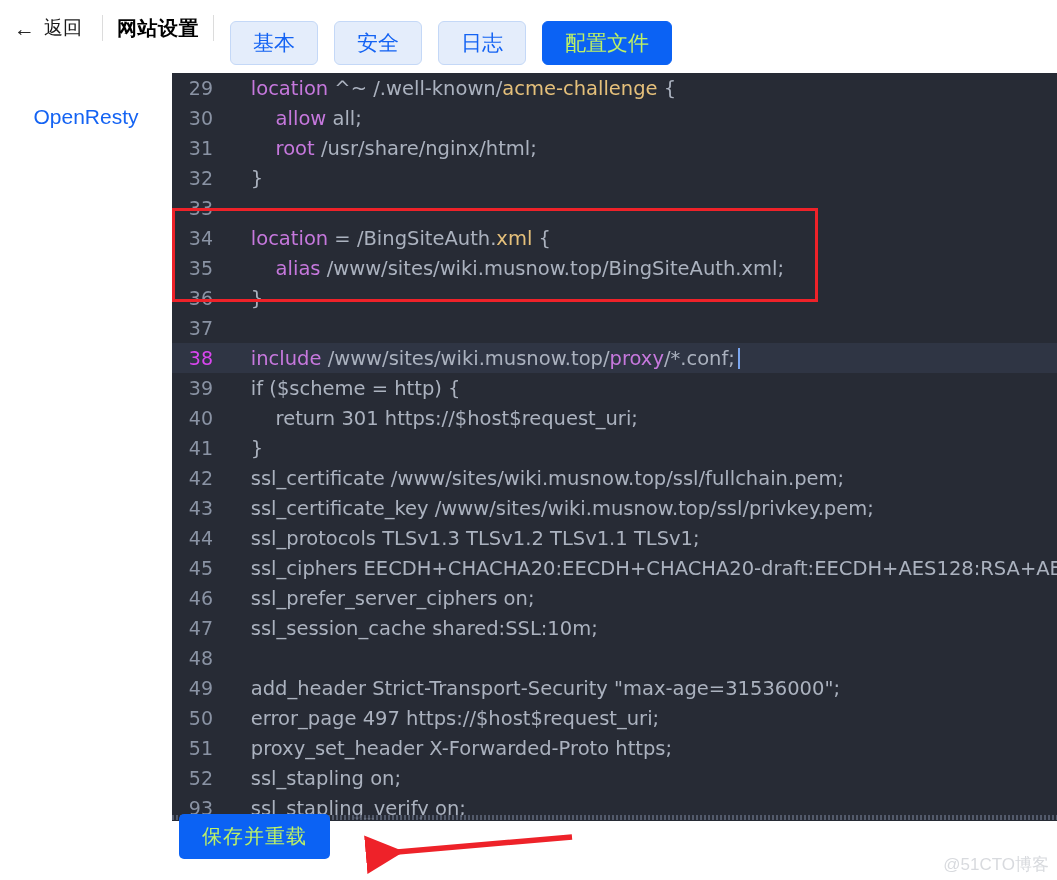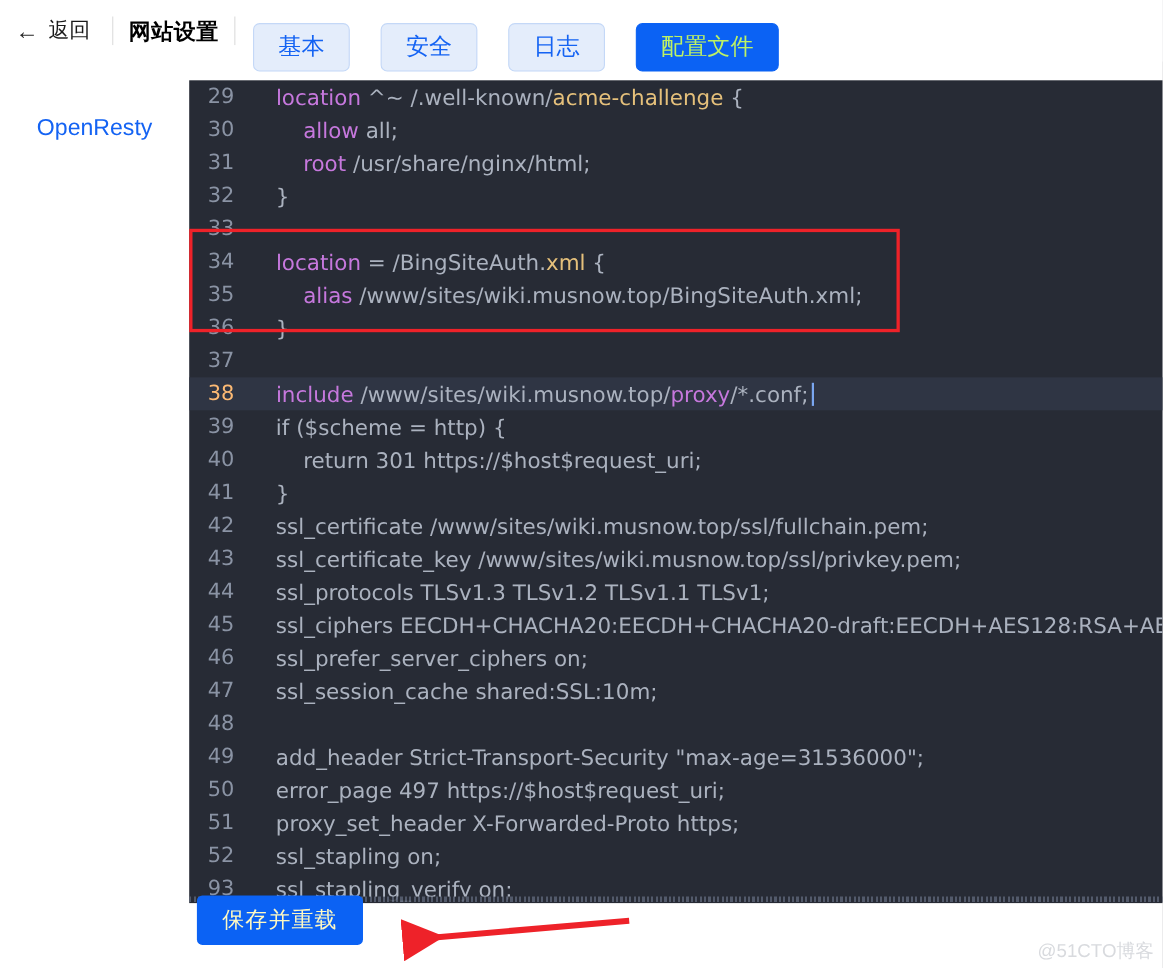--- a/index.html
+++ b/index.html
@@ -52,21 +52,21 @@
   .page-title {
     font-size: 20px;
     font-weight: bold;
     color: #000000;
     letter-spacing: 0.5px;
     white-space: nowrap;
   }
   .tabs {
     display: flex;
     align-items: center;
-    gap: 28px;
+    gap: 16px;
     margin-left: 2px;
     margin-top: 30px;
   }
   .tab {
     font-size: 21px;
     border-radius: 6px;
     padding: 9px 22px;
     cursor: pointer;
     white-space: nowrap;
     box-sizing: border-box;
@@ -139,21 +139,21 @@
     width: 54px;
     min-width: 54px;
     text-align: right;
     padding-right: 13px;
     box-sizing: border-box;
     color: #8a93a4;
     font-size: 19px;
     user-select: none;
   }
   .code-line.active .gutter {
-    color: #fdba74;
+    color: #d946ef;
   }
   .code-text {
     color: #abb2bf;
     flex: 1;
     overflow: hidden;
   }
   .tk-kw { color: #c678dd; }
   .tk-str { color: #e5c07b; }
   .tk-def { color: #abb2bf; }
   .cursor {
@@ -197,21 +197,21 @@
   }
 
   
   .save-btn {
     position: absolute;
     left: 179px;
     top: 814px;
     width: 151px;
     height: 45px;
     background: #0b62f4;
-    color: #fef9c3;
+    color: #bef264;
     border: none;
     border-radius: 5px;
     font-size: 20px;
     font-family: "Liberation Sans", sans-serif;
     cursor: pointer;
     letter-spacing: 1px;
   }
   .arrow-annot {
     position: absolute;
     left: 340px;

